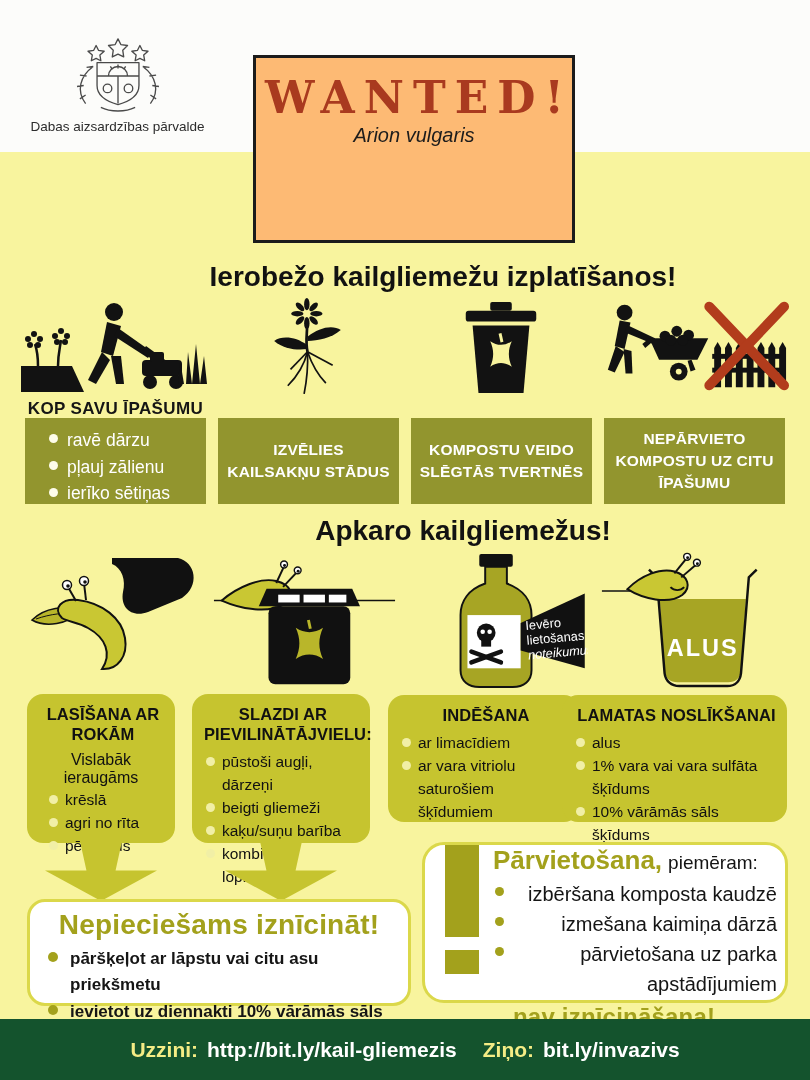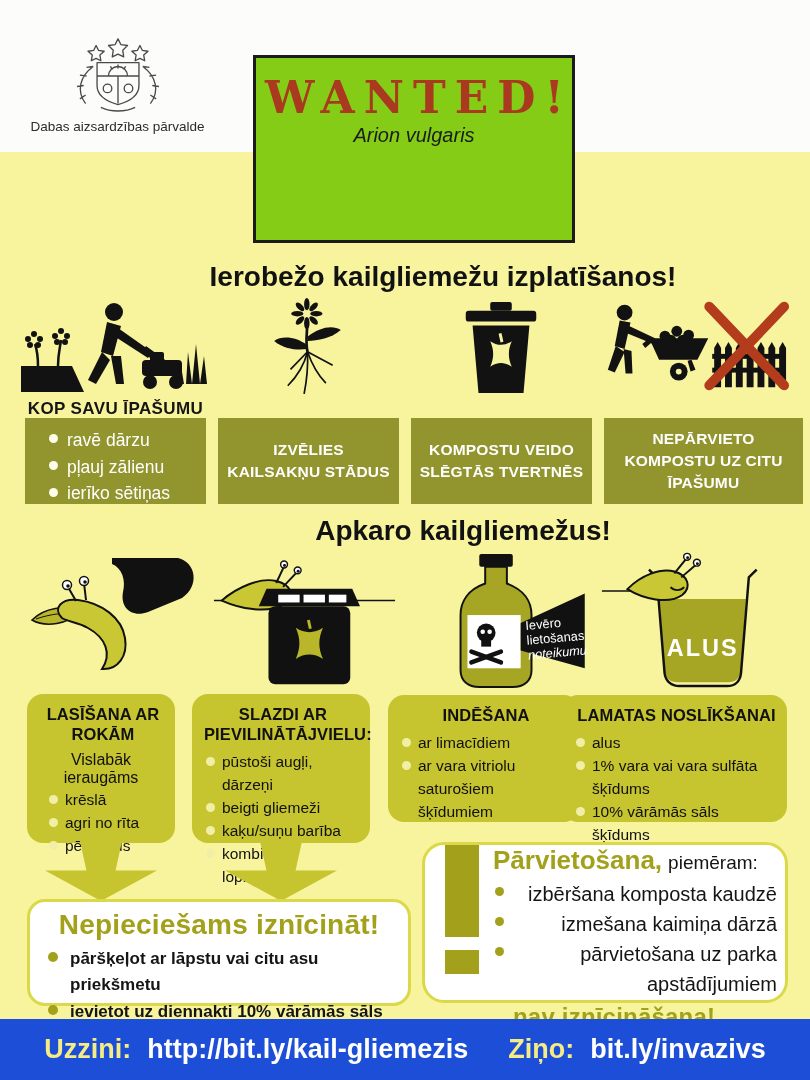--- a/index.html
+++ b/index.html
@@ -11,21 +11,21 @@
   .abs { position:absolute; }
 
   
   .top-band { position:absolute; left:0; top:0; width:810px; height:152px; background:#fcfcfa; }
   .logo-wrap { position:absolute; left:30px; top:36px; width:175px; text-align:center; }
   .logo-caption { font-size:13.5px; color:#2c2c2c; margin-top:3px; }
 
   
   .wanted-box {
     position:absolute; left:253px; top:55px; width:316px; height:182px;
-    background:#84cc16; border:3px solid #1b1b1b; text-align:center; z-index:2;
+    background:#fdba74; border:3px solid #1b1b1b; text-align:center; z-index:2;
   }
   .wanted-title {
     font-family:"DejaVu Serif", serif; font-weight:bold;
     font-size:44px; letter-spacing:9px; color:var(--accent_red,#a93a1f);
     margin-top:14px; margin-left:9px;
   }
   .species { font-size:30px; font-weight:bold; letter-spacing:1px; line-height:1.28; margin-top:6px; color:#0f0f0f; }
   .latin   { font-size:20px; font-style:italic; color:#1c1c1c; margin-top:1px; }
 
   .h-section { position:absolute; left:0; width:810px; text-align:center; font-size:28px; font-weight:bold; color:#121212;padding-left:38px; }
@@ -82,23 +82,23 @@
   .excl .dot { width:34px; height:24px; background:var(--olive_text,#a8a51f); margin-top:13px; }
   .reloc-title-hl { font-size:26px; font-weight:bold; color:var(--olive_text,#a3a11c); }
   .reloc-title-rest { font-size:19px; color:#141414; margin-left:6px; }
   .reloc-box ul.bullets { font-size:20px; line-height:1.5; margin-top:3px;text-align:right; }
   .reloc-box ul.bullets li { padding-left:20px; }
   .reloc-box ul.bullets li::before { background:var(--olive_text,#a3a11c); width:9px; height:9px; top:.42em; }
   .reloc-footer { font-size:24px; font-weight:bold; color:var(--olive_text,#a3a11c); margin:4px 0 0 20px; letter-spacing:.2px; }
 
   
   .footer-bar {
-    position:absolute; left:0; top:1019px; width:810px; height:61px; background:#1d4ed8;
-    display:flex; align-items:center; justify-content:center; gap:16px;
-    font-size:27px; font-weight:bold;
+    position:absolute; left:0; top:1019px; width:810px; height:61px; background:#14532d;
+    display:flex; align-items:center; justify-content:center; gap:9px;
+    font-size:21px; font-weight:bold;
   }
   .footer-bar .lbl { color:var(--footer_yellow,#f4ec85); }
   .footer-bar .url { color:#ffffff; }
   .footer-bar .gap { width:8px; }
 
   svg { display:block; }
 </style>
 </head>
 <body>
 
@@ -238,21 +238,21 @@
 
   <div class="box1" style="left:25px; width:181px;">
     <ul class="bullets b-row1">
         <li>ravē dārzu</li>
         <li>pļauj zālienu</li>
         <li>ierīko sētiņas</li>
       </ul>
   </div>
   <div class="box1 center" style="left:218px; width:181px;">IZVĒLIES KAILSAKŅU STĀDUS</div>
   <div class="box1 center" style="left:411px; width:181px;">KOMPOSTU VEIDO SLĒGTĀS TVERTNĒS</div>
-  <div class="box1 center" style="left:604px; width:199px;">NEPĀRVIETO KOMPOSTU UZ CITU ĪPAŠUMU</div>
+  <div class="box1 center" style="left:604px; width:181px;">NEPĀRVIETO KOMPOSTU UZ CITU ĪPAŠUMU</div>
 
   <div class="h-section" style="top:515px;margin-left:20px;">Apkaro kailgliemežus!</div>
 
   <svg class="abs" style="left:28px; top:556px;" width="175" height="132" viewBox="0 0 175 132">
     <path d="M4 64 C16 52 38 48 52 56 C40 68 18 72 4 64 Z" fill="#b9b62a" stroke="#111" stroke-width="1.5"></path>
     <path d="M8 63 C22 58 38 56 50 58" fill="none" stroke="#111" stroke-width="1"></path>
     <path d="M84 2 H150 C168 6 172 30 154 42 L120 56 C104 62 92 52 95 36 C98 24 94 12 84 8 Z" fill="#111"></path>
     <path d="M34 62 C24 52 34 42 50 44 C74 47 94 62 97 82 C100 100 90 114 74 113 C84 98 78 82 60 72 C50 66 40 66 34 62 Z" fill="#c9c733" stroke="#111" stroke-width="2"></path>
     <g stroke="#111" stroke-width="2" fill="none">
       <path d="M48 45 L40 31"></path>

